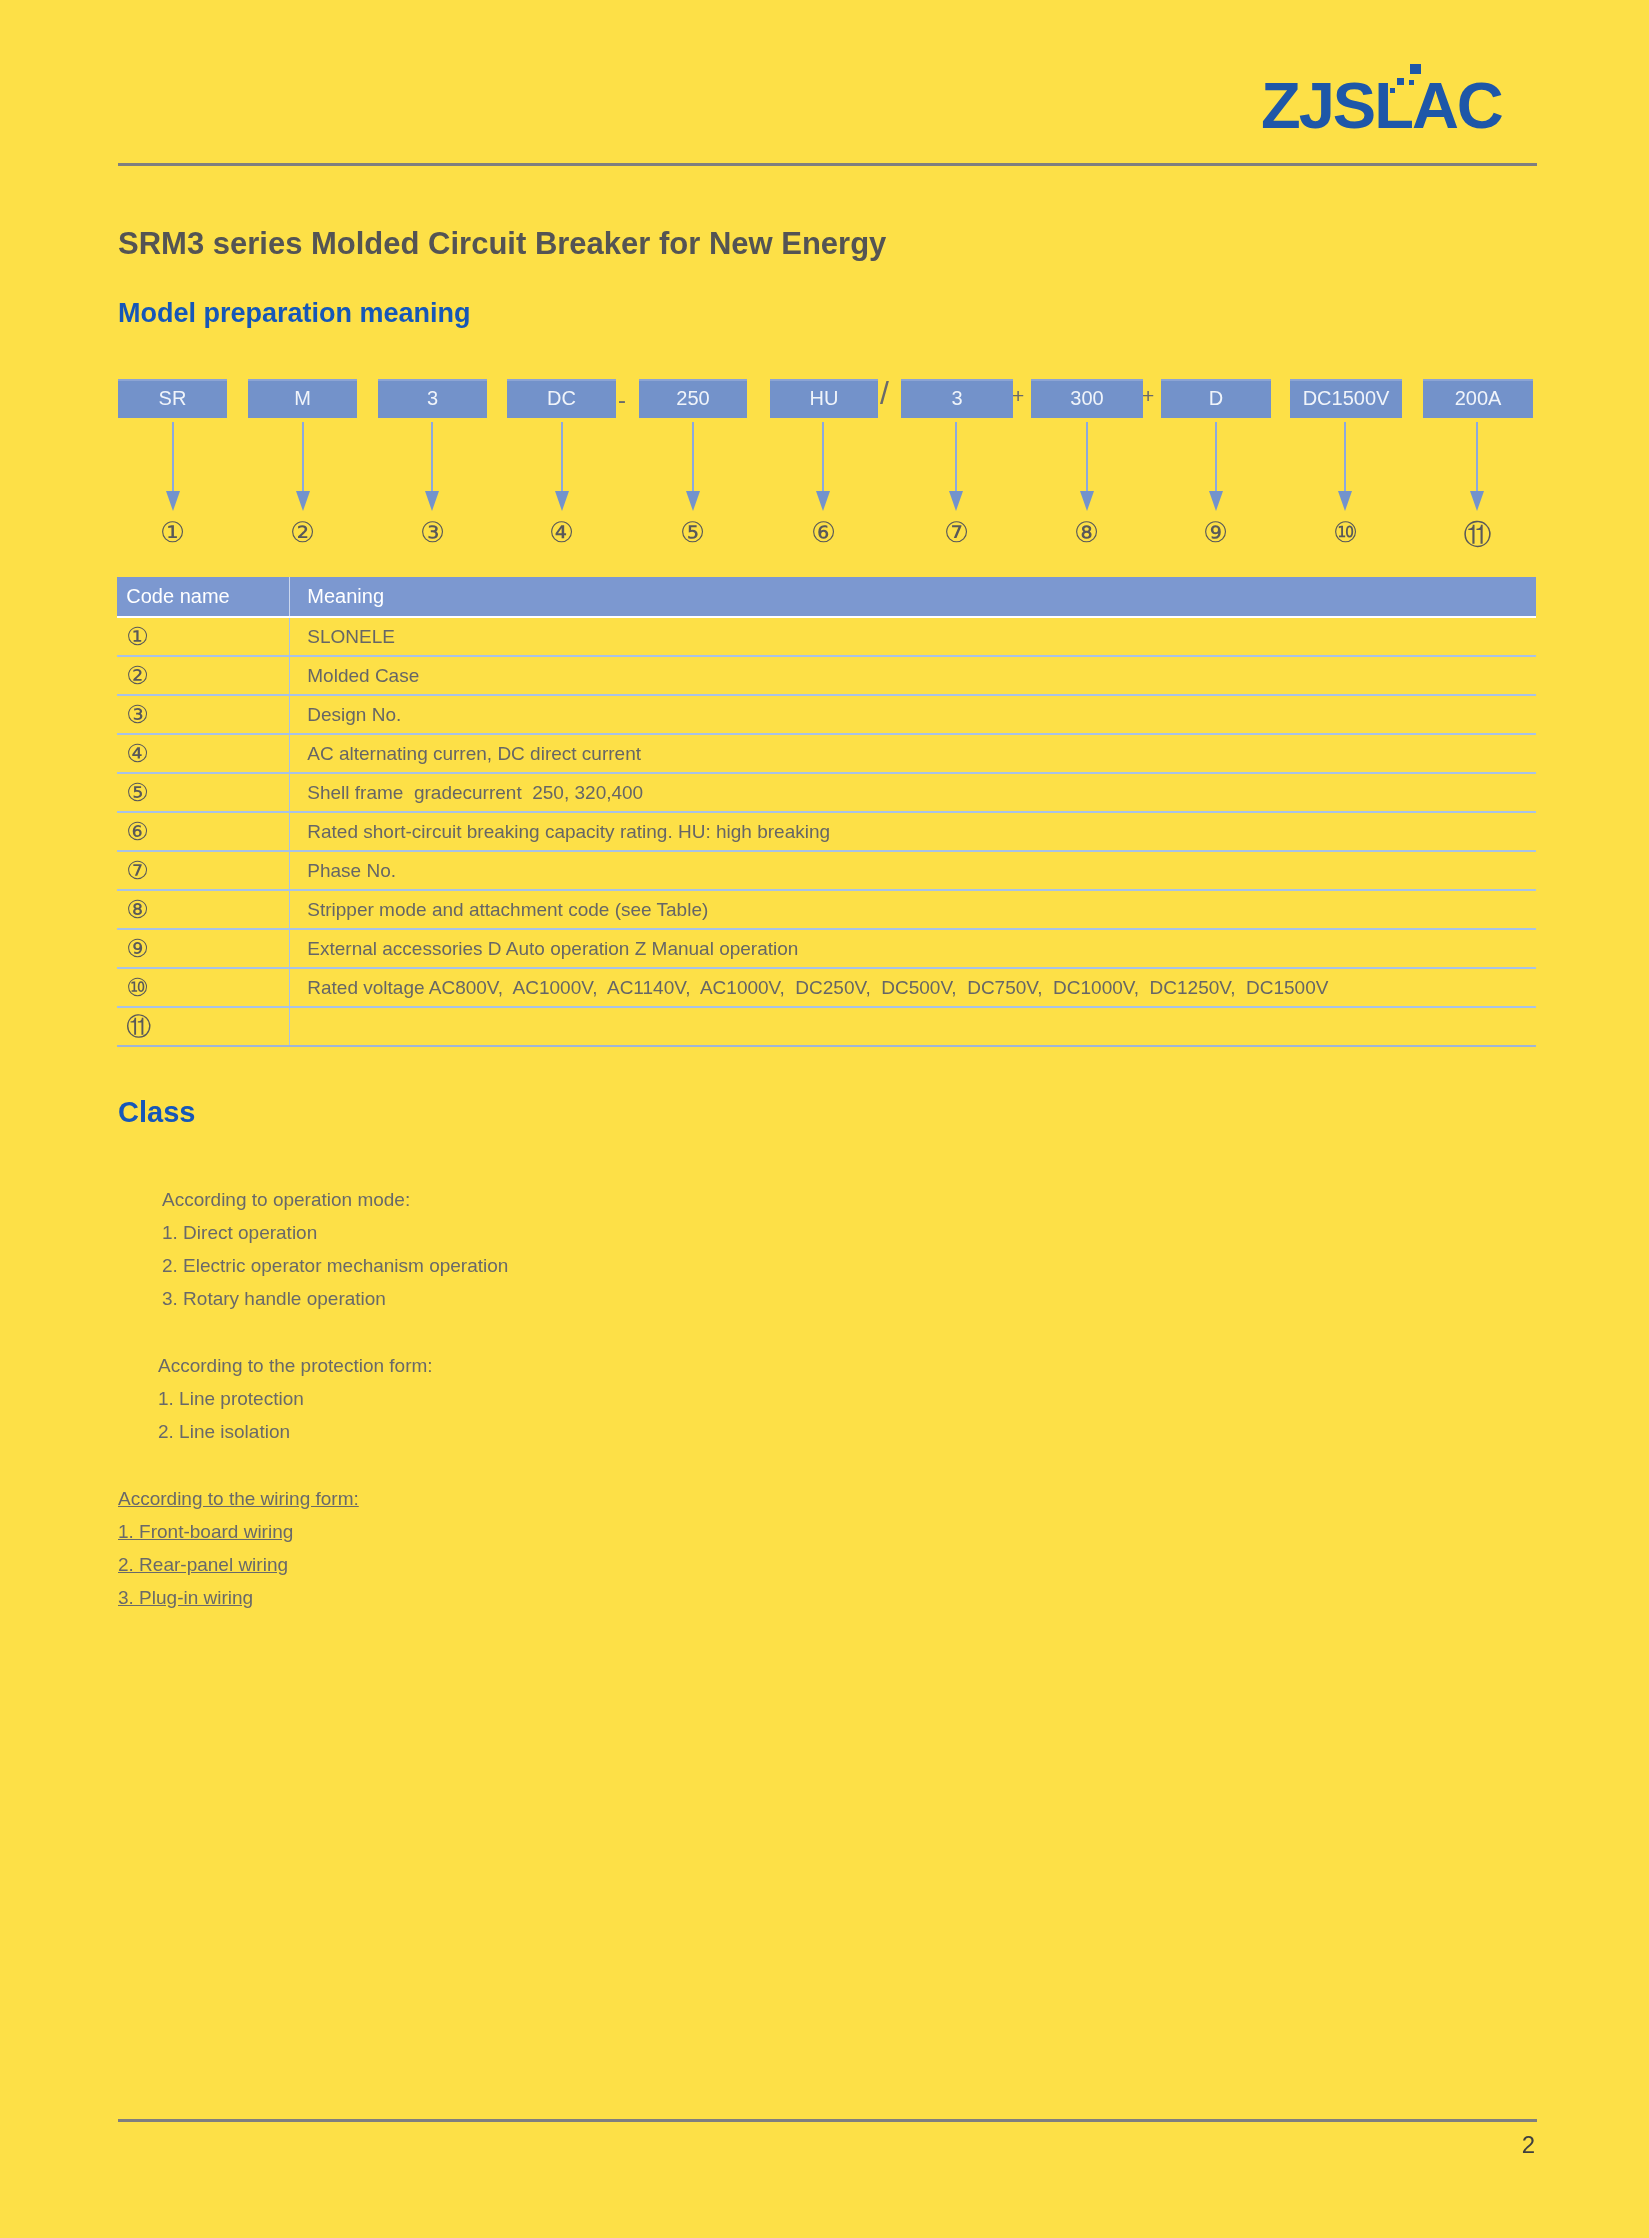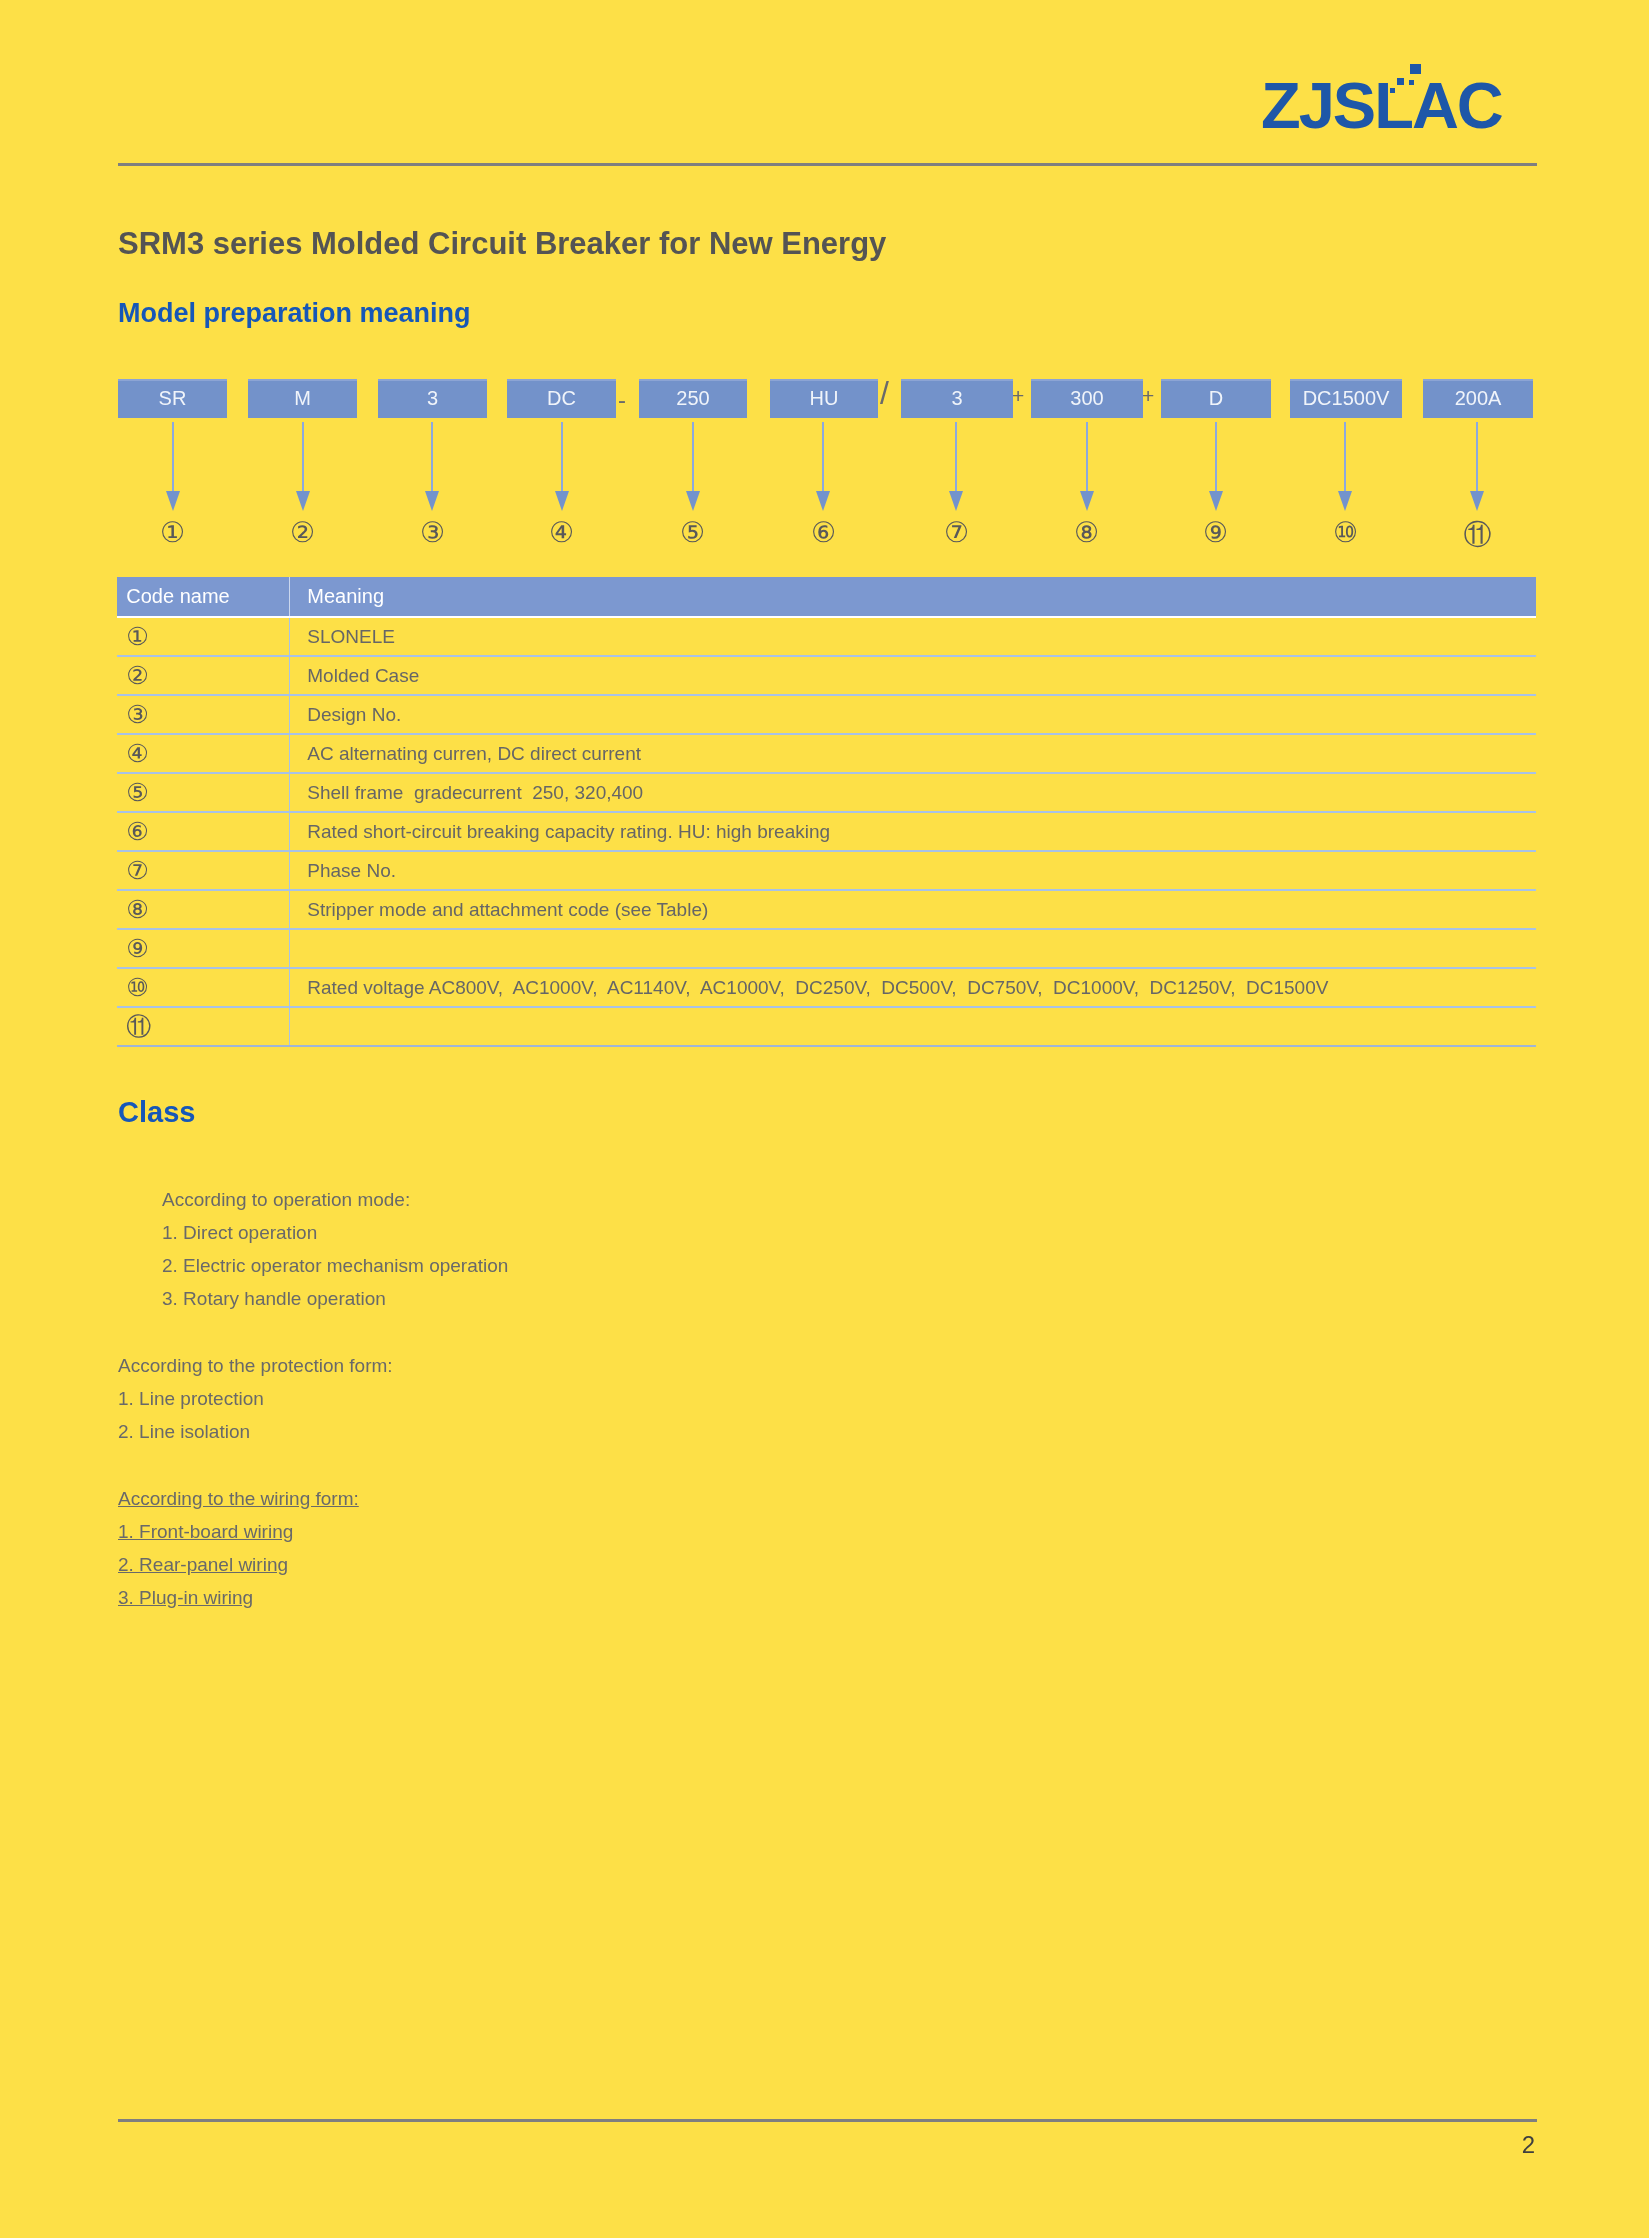--- a/index.html
+++ b/index.html
@@ -59,21 +59,21 @@
   .trow:last-of-type { border-bottom:2.7px solid #9FB5D6; }
   .trow .c1 { width:173px; box-sizing:border-box; padding-left:9.3px; display:flex; align-items:center;
               border-right:1.3px solid #A8C2E6; font-family:"DejaVu Sans", sans-serif; font-size:25px; color:#595959; }
   .trow .c2 { flex:1; padding-left:17.3px; display:flex; align-items:center;
               font-size:19px; color:#666666; white-space:pre-wrap; }
 
   
   .cgroup { position:absolute; left:118px; font-size:19px; color:#696969; }
   .cgroup div { height:33px; line-height:33px; }
   .g1 { top:1183px;margin-left:44px; }
-  .g2 { top:1349px; }
+  .g2 { top:1349px;margin-left:40px; }
   .g3 { top:1482px;text-decoration:underline; }
 
   
   .page-num { position:absolute; right:114px; top:2131px; width:133px; text-align:right;
               font-size:24px; color:#3F3F3F; }
 </style>
 </head>
 <body>
 
 <div class="page">
@@ -197,20 +197,21 @@
     <div class="trow">
       <div class="c1">⑦</div>
       <div class="c2">Phase No.</div>
     </div>
     <div class="trow">
       <div class="c1">⑧</div>
       <div class="c2">Stripper mode and attachment code (see Table)</div>
     </div>
     <div class="trow">
       <div class="c1">⑨</div>
+      <div class="c2">External accessories D Auto operation Z Manual operation</div>
     </div>
     <div class="trow">
       <div class="c1">⑩</div>
       <div class="c2">Rated voltage AC800V,  AC1000V,  AC1140V,  AC1000V,  DC250V,  DC500V,  DC750V,  DC1000V,  DC1250V,  DC1500V</div>
     </div>
     <div class="trow">
       <div class="c1">⑪</div>
     </div>
   </div>
 

